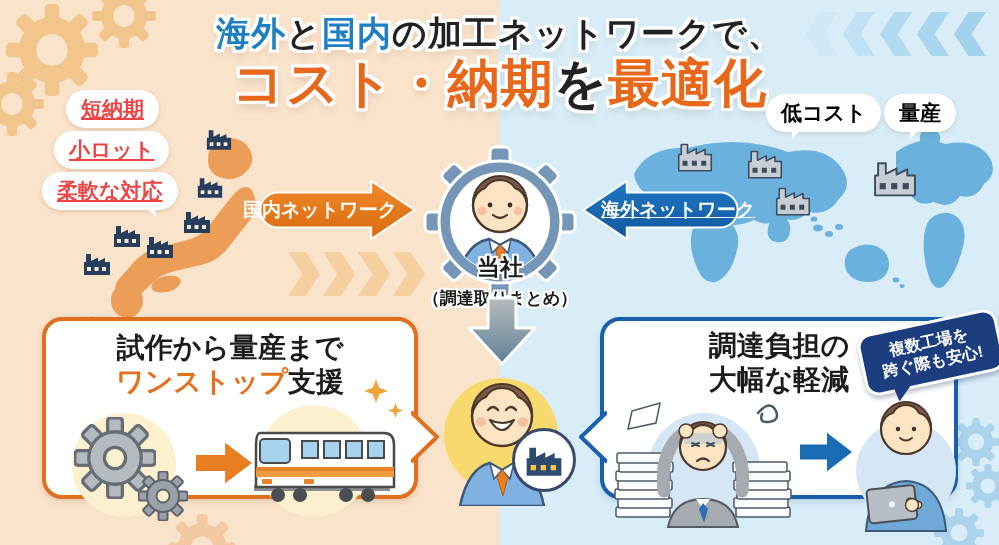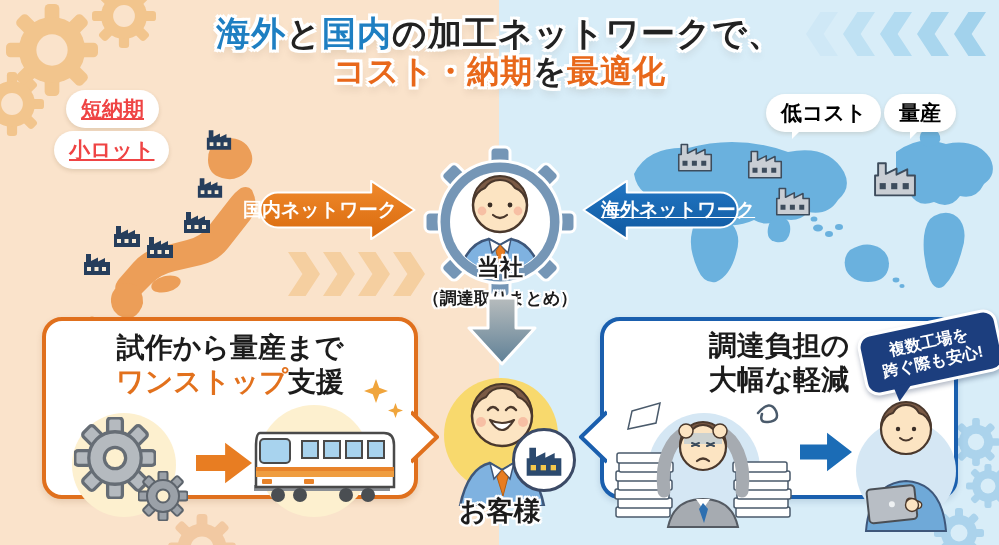--- a/index.html
+++ b/index.html
@@ -10,21 +10,21 @@
     background:linear-gradient(90deg,#fae3cb 0 50%,#d8edf8 50% 100%);
   }
   .abs{position:absolute;}
 
   
   .title{left:0;top:14px;width:100%;text-align:center;line-height:1.12;
     font-weight:bold;letter-spacing:1px;
     text-shadow:-3px -3px 0 #fff,3px -3px 0 #fff,-3px 3px 0 #fff,3px 3px 0 #fff,
       -3px 0 0 #fff,3px 0 0 #fff,0 -3px 0 #fff,0 3px 0 #fff,0 6px 8px rgba(60,40,10,.18);}
   .title .l1{font-size:34px;}
-  .title .l2{font-size:32px;margin-top:2px;}
+  .title .l2{font-size:52px;margin-top:2px;}
   .t-blue{color:#1e7fc2;} .t-black{color:#222;} .t-orange{color:#e8681b;}
 
   
   .pill{background:#fff;border-radius:22px;padding:5px 15px;font-size:21px;font-weight:bold;
     box-shadow:0 2px 4px rgba(90,60,20,.15);white-space:nowrap;}
   .pill-orange{color:#ef4444;text-decoration:underline;} .pill-blue{color:#000000;}
   .pill-tail::after{content:"";position:absolute;width:15px;height:15px;background:#fff;bottom:-7px;}
   .tail-br::after{right:22px;clip-path:polygon(0 0,100% 0,100% 100%);}
   .tail-bl::after{left:26px;clip-path:polygon(0 0,100% 0,0 100%);}
 
@@ -209,20 +209,21 @@
     <div class="l1">
       <span class="t-blue">海外</span><span class="t-black">と</span><span class="t-blue">国内</span><span class="t-black">の加工ネットワークで、</span>
     </div>
     <div class="l2">
       <span class="t-orange">コスト・納期</span><span class="t-black">を</span><span class="t-orange">最適化</span>
     </div>
   </div>
 
   <div class="abs pill pill-orange" style="left:66px;top:90px;">短納期</div>
   <div class="abs pill pill-orange" style="left:54px;top:131px;">小ロット</div>
+  <div class="abs pill pill-orange pill-tail tail-br" style="left:42px;top:172px;">柔軟な対応</div>
 
   <div class="abs pill pill-blue pill-tail tail-bl" style="left:766px;top:94px;">低コスト</div>
   <div class="abs pill pill-blue pill-tail tail-bl" style="left:884px;top:94px;">量産</div>
 
   <div class="abs flow-arrow" style="left:242px;top:180px;">
     <svg viewBox="0 0 190 72" style="width:100%;height:100%">
       <defs>
           <linearGradient id="og" x1="0" y1="0" x2="0" y2="1">
         <stop offset="0" stop-color="#f08a2c"></stop>
             <stop offset="1" stop-color="#d96a0e"></stop>
@@ -304,21 +305,20 @@
     <path d="M66,50 q5,-6 10,0" stroke="#4a382c" stroke-width="2.4" fill="none" stroke-linecap="round"></path>
     <path d="M50,60 Q62,80 74,60 Q62,66 50,60 Z" fill="#fff" stroke="#4a382c" stroke-width="2.2" stroke-linejoin="round"></path>
     <circle cx="41" cy="62" r="5" fill="#f7bfa4"></circle>
       <circle cx="83" cy="62" r="5" fill="#f7bfa4"></circle>
   </svg>
 
   <div class="abs" style="left:512px;top:428px;width:64px;height:64px;border-radius:50%;background:#fff;border:3px solid #3b4a66;"></div>
   <svg class="abs" style="left:524px;top:445px;width:40px;height:32px;--fb:#2c4a6e;--fw:#f5c84c">
       <use href="#factory"></use>
     </svg>
-  <div class="abs c-label person-label" style="top:493px;font-size:27px;">お客様</div>
 
   <div class="abs callout box-left" style="left:42px;top:317px;">
     <svg class="tail-svg" viewBox="0 0 30 64" style="right:-27px;">
       <path d="M0,8 L26,32 L0,56 Z" fill="#fff"></path>
       <path d="M0,7 L26,32 L0,57" fill="none" stroke="#e0701d" stroke-width="4" stroke-linejoin="round"></path>
     </svg>
     <div class="box-title" style="top:10px;">
       <span>試作から量産まで</span>
     </div>
     <div class="box-title" style="top:44px;">

